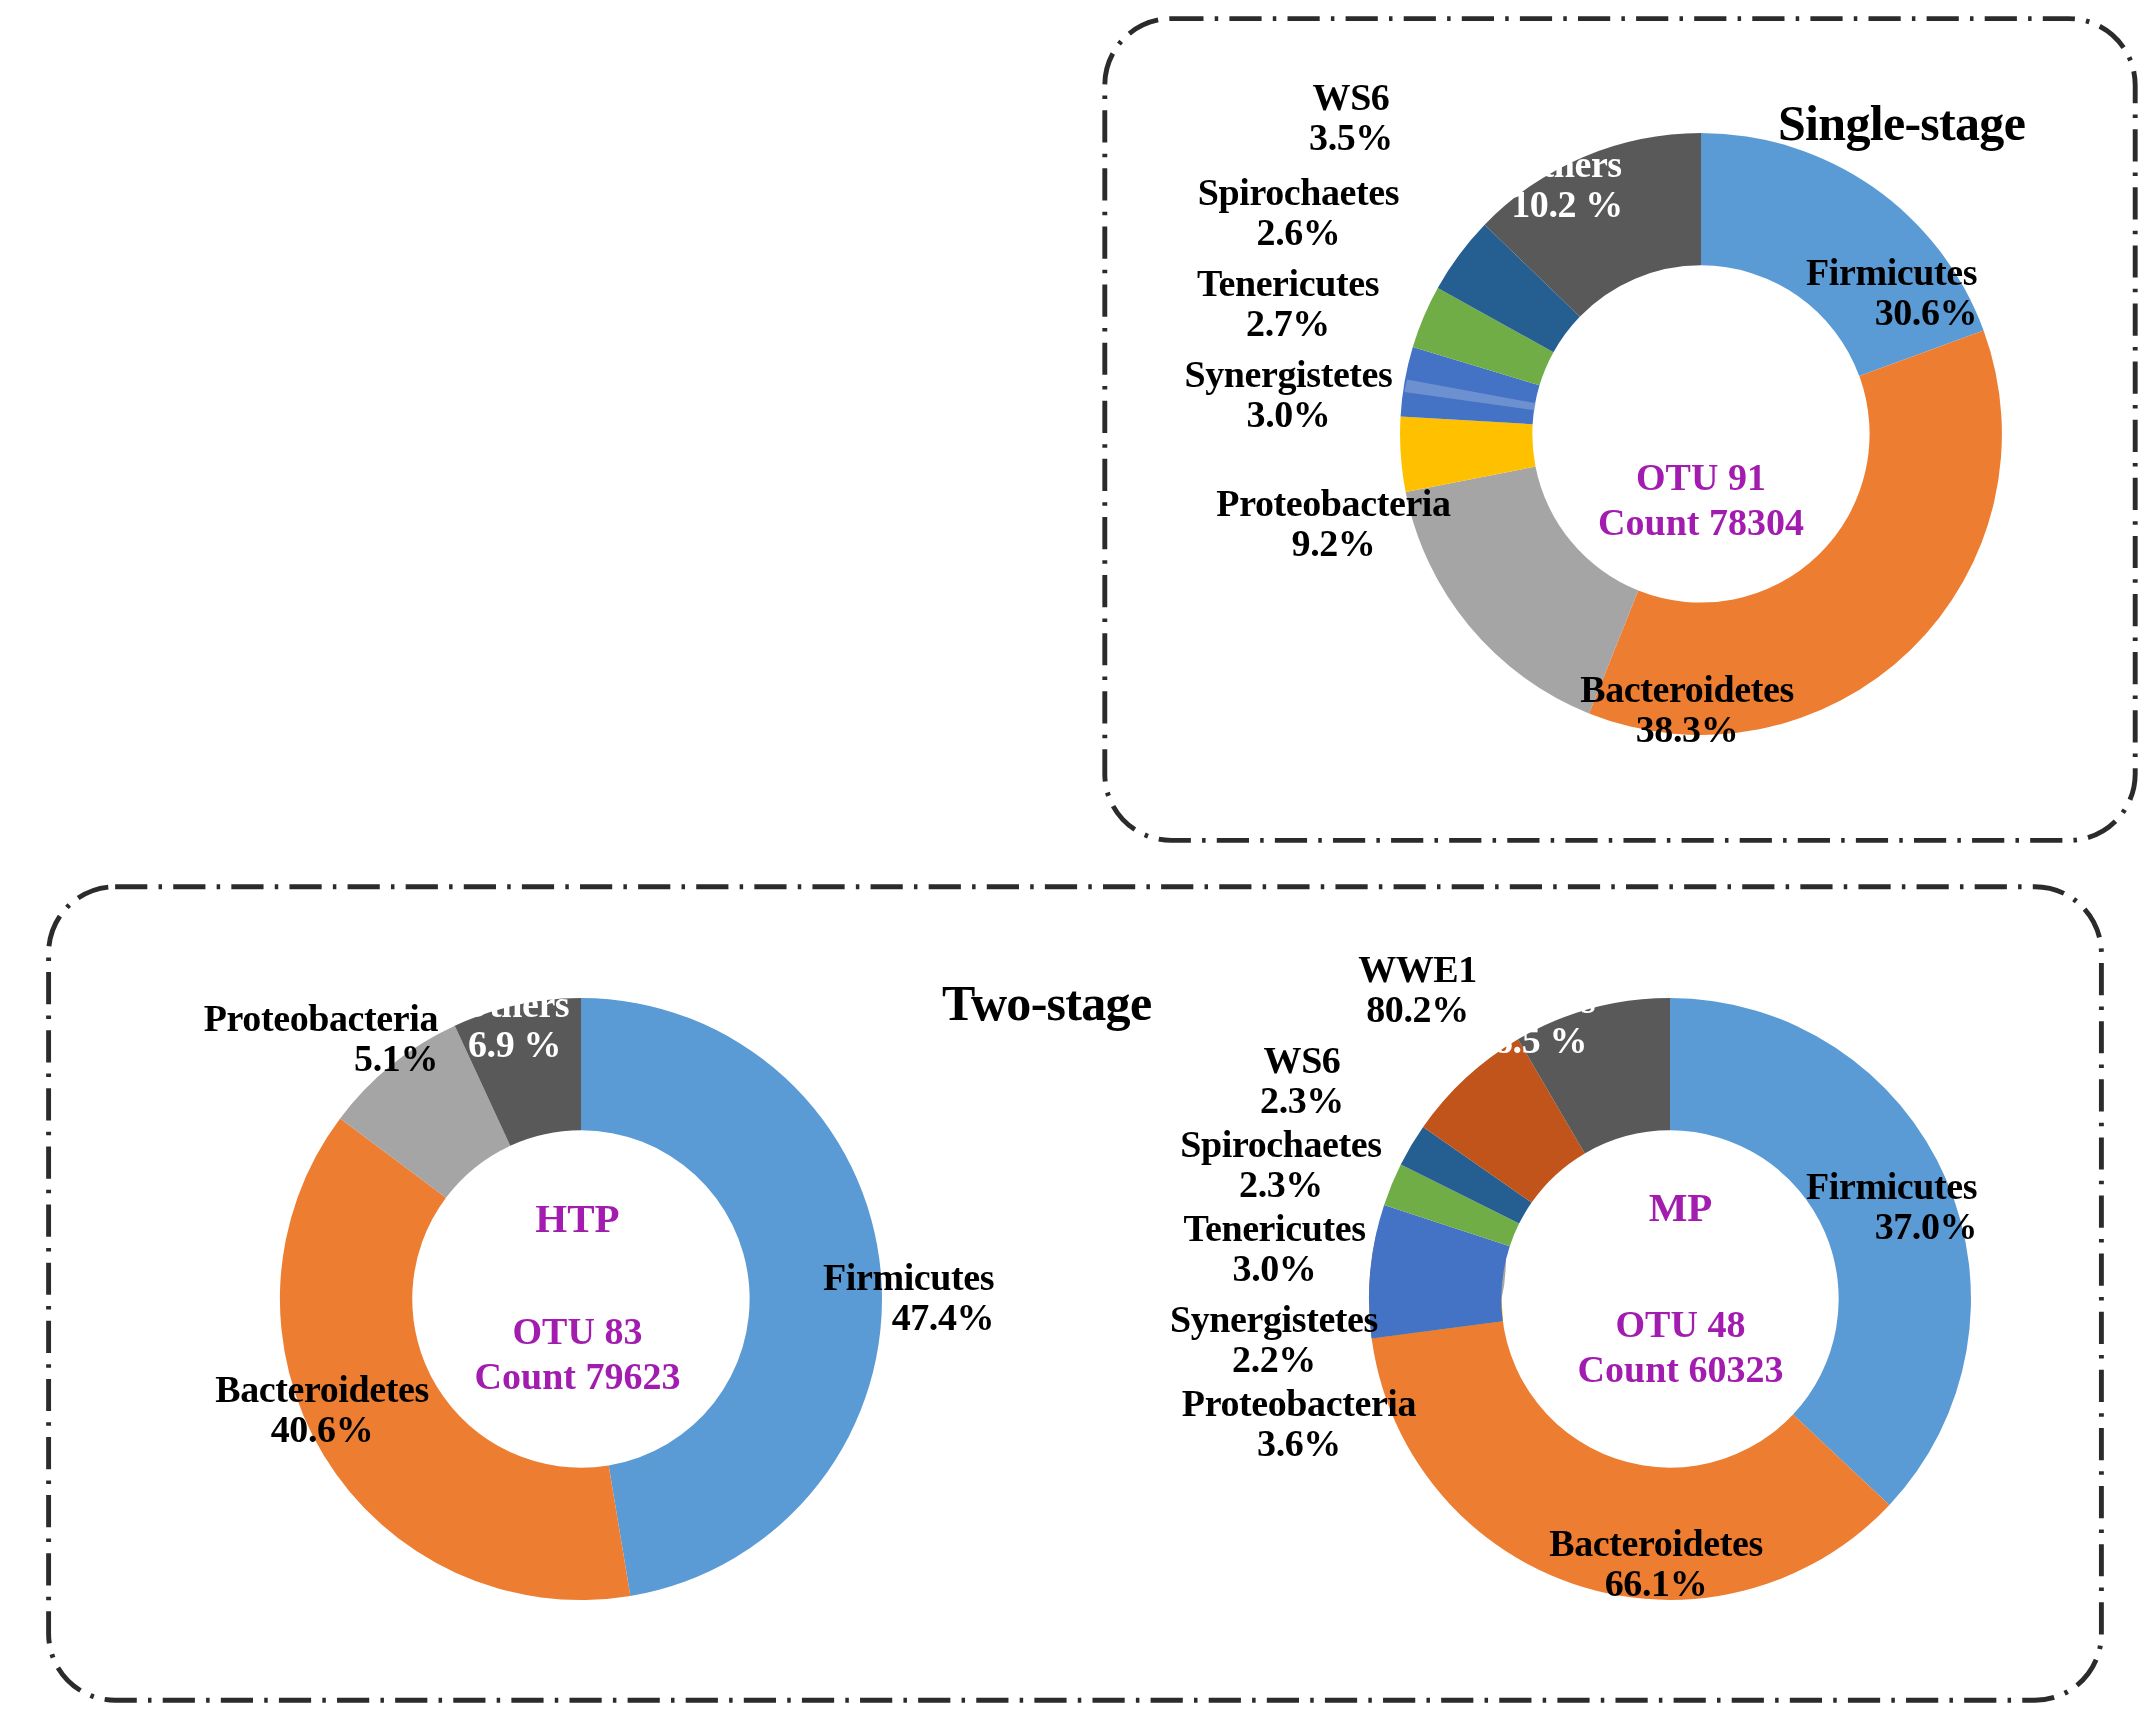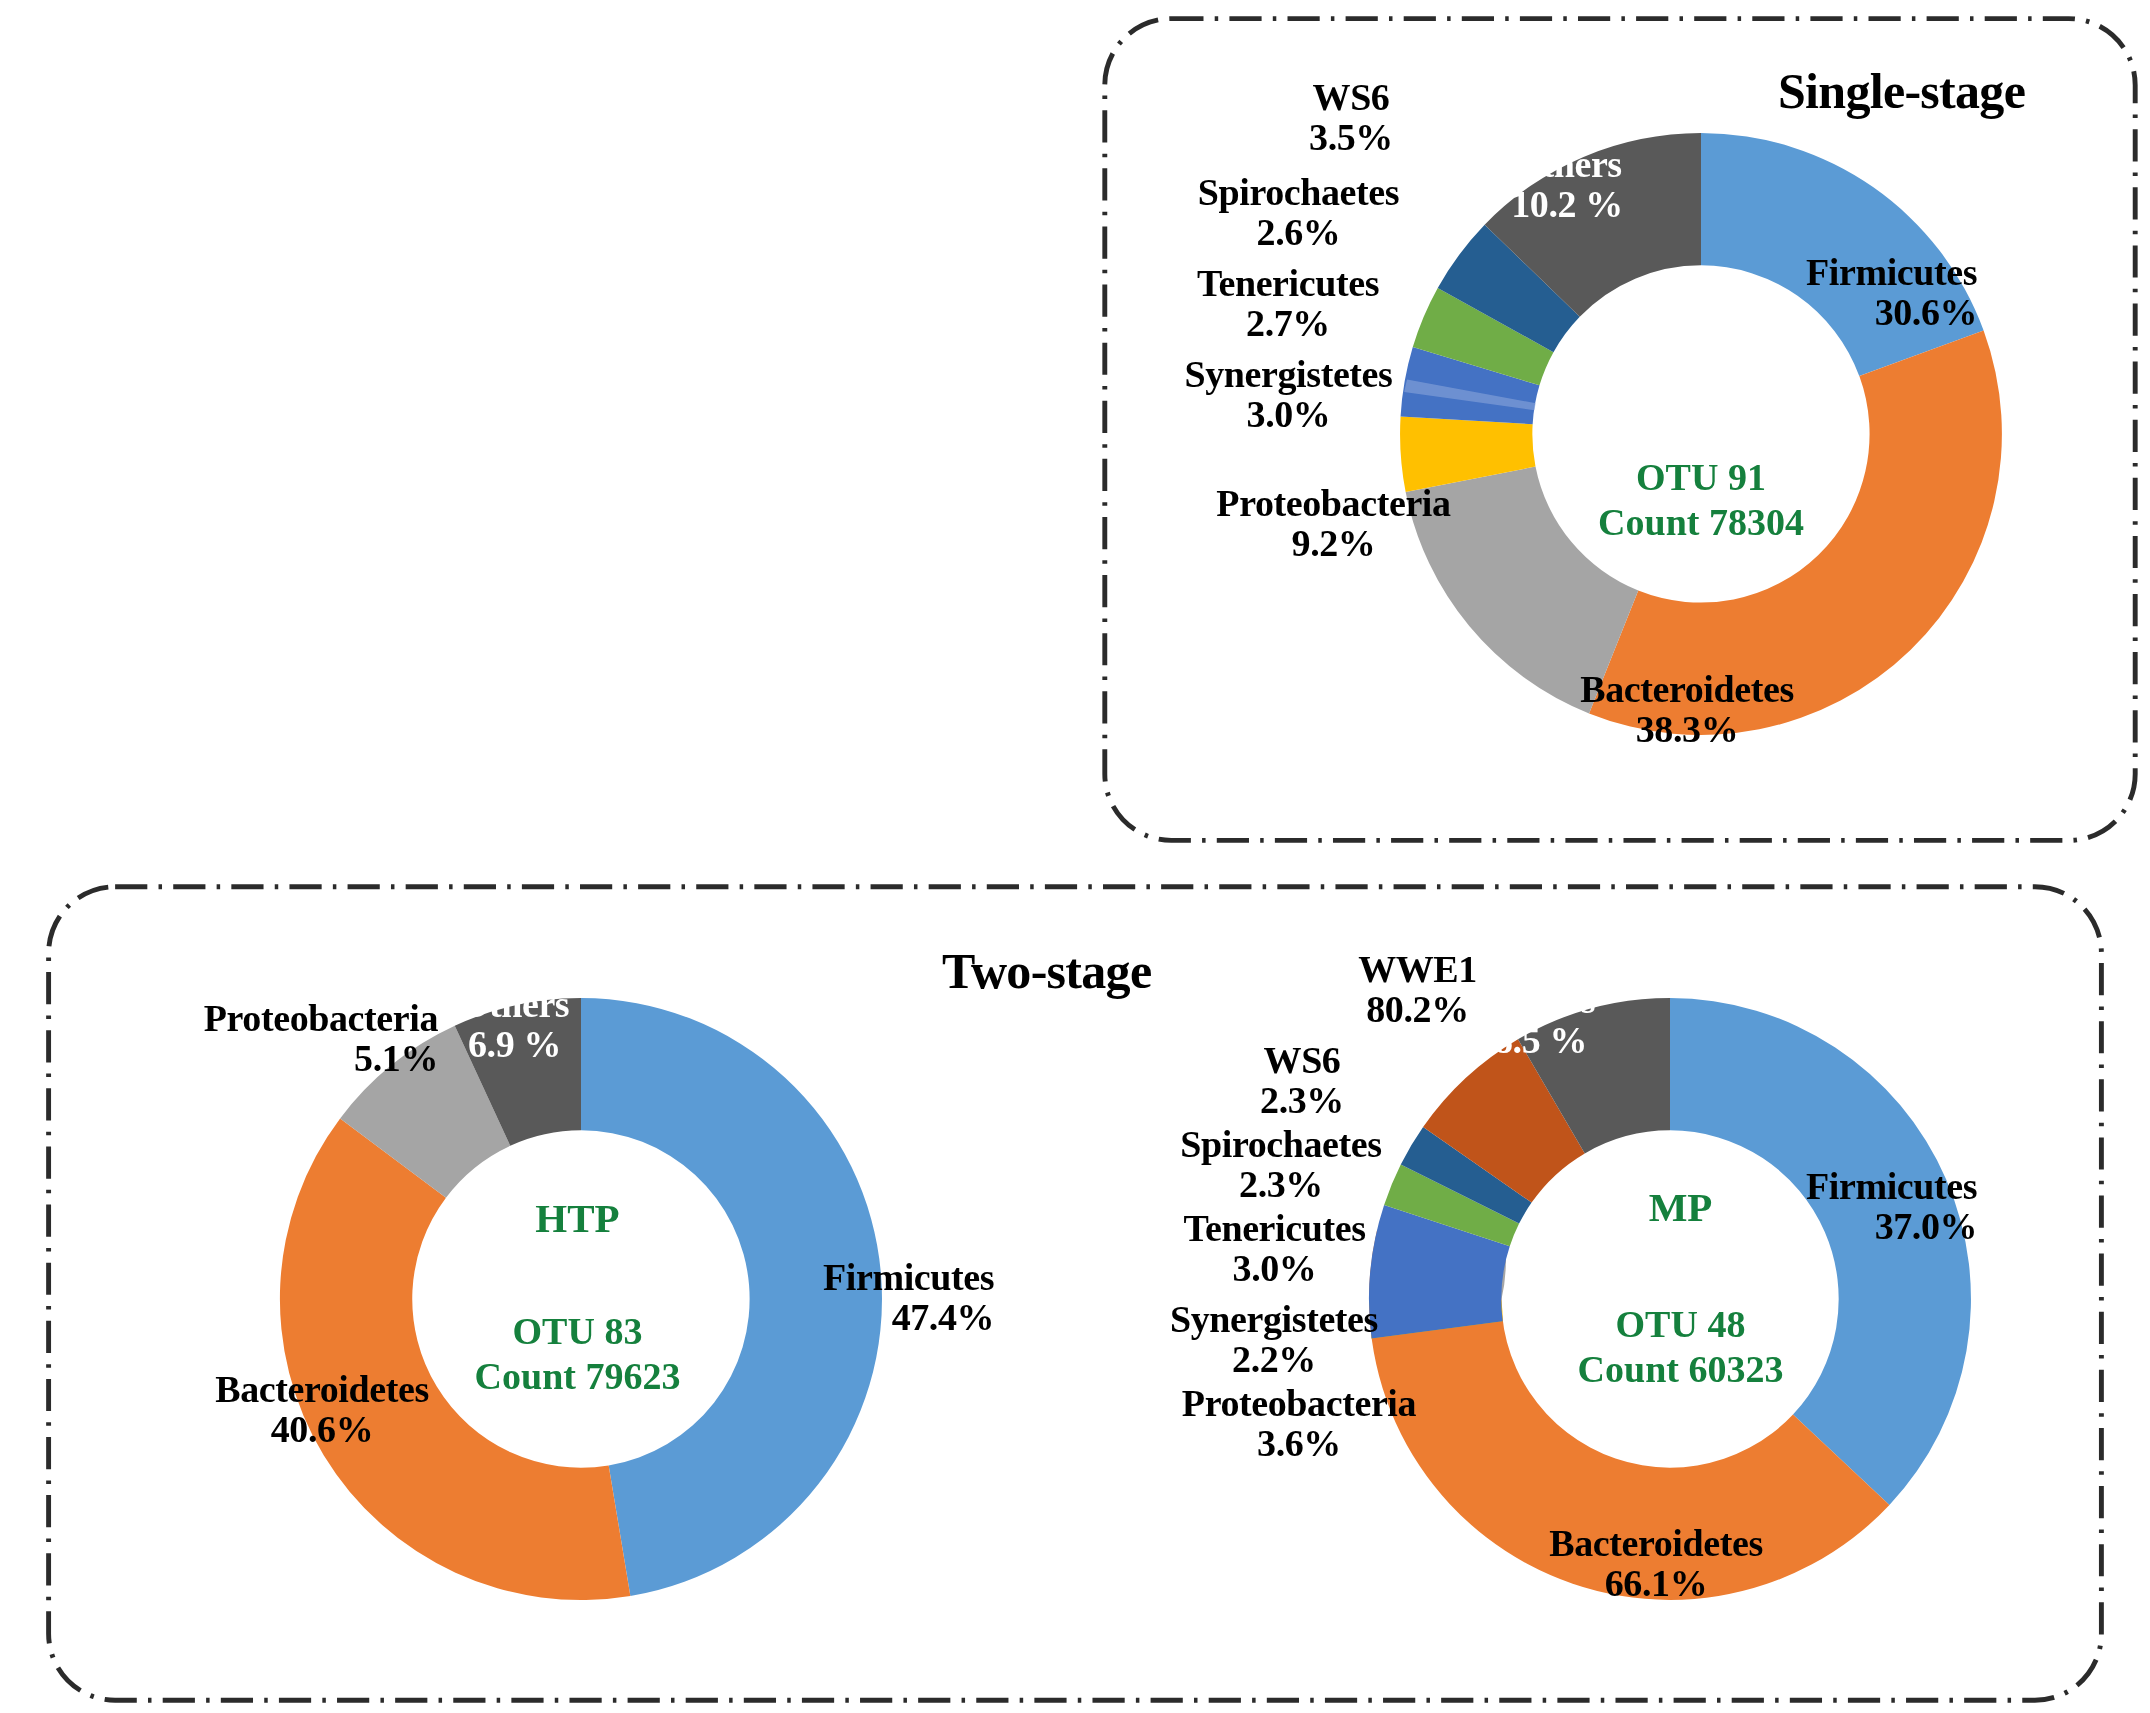--- a/index.html
+++ b/index.html
@@ -19,38 +19,39 @@
   
   .panel{border:none;}
   .panel-svg{position:absolute;left:0;top:0;overflow:visible;}
   .panel-title{
     position:absolute;
     font-weight:bold;
     font-size:50px;
     color:#000;
     white-space:nowrap;
     letter-spacing:-0.7px;
+    margin-top:32px;
   }
   .donut-wrap{position:absolute;}
   .lbl{
     position:absolute;
     font-weight:bold;
     color:#000000;
     white-space:nowrap;
     line-height:1.06;
     letter-spacing:-0.4px;
   }
   .lbl.r{text-align:right;}
   .lbl.c{text-align:center;}
   .lbl.l{text-align:right;}
   .center-lbl{
     position:absolute;
     text-align:center;
     font-weight:bold;
-    color:#15803d;
+    color:#a21caf;
     line-height:1.18;
     white-space:nowrap;
   }
   .center-lbl .big{display:block;}
   .center-lbl .sub{display:block;}
 </style>
 </head>
 <body>
 
 <div class="panel" style="left:1099px;top:12.6px;width:1042px;height:833px;">

